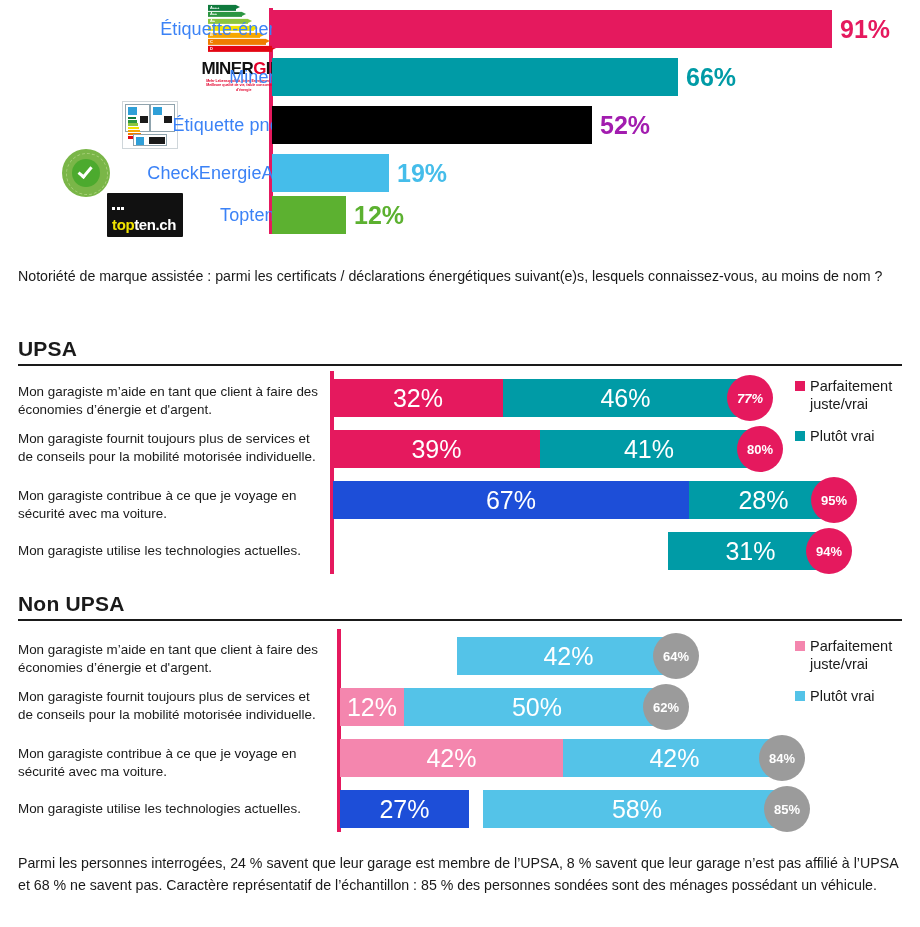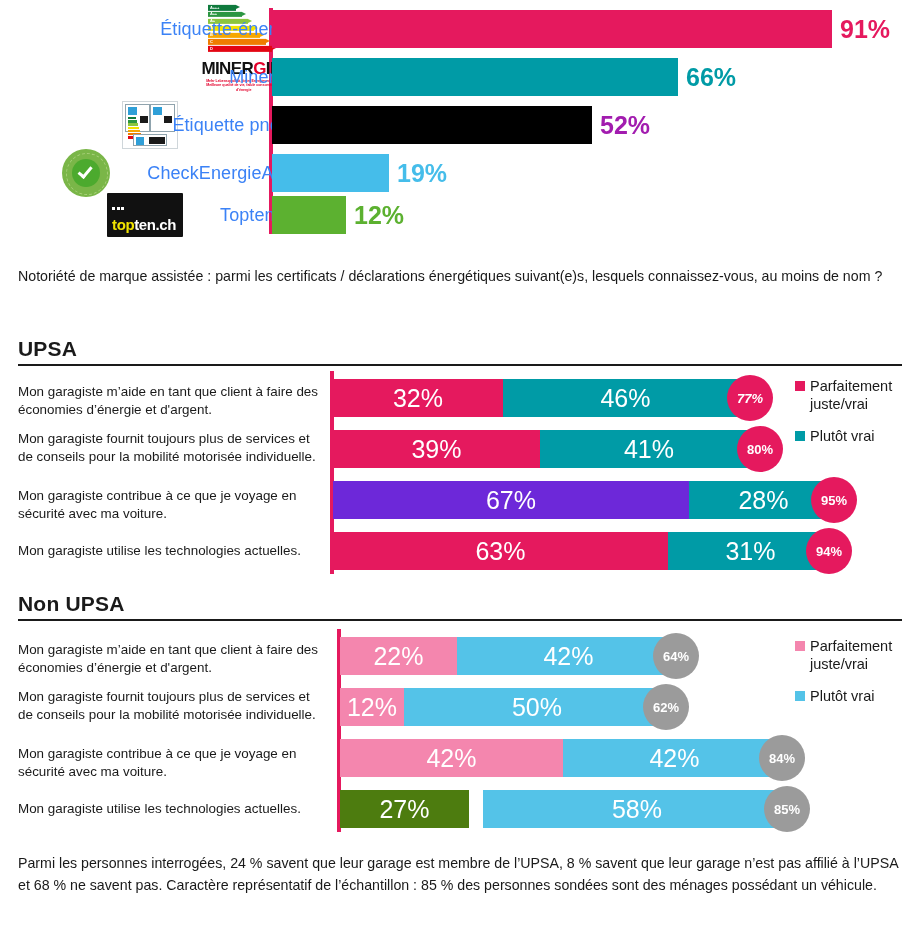--- a/index.html
+++ b/index.html
@@ -317,27 +317,26 @@
     <div class="sb-circle" style="left:394px;top:-4px;width:46px;height:46px;background:#e5195e;font-style:italic;">77%</div>
   </div>
 
   <div class="sb-row" style="left:333px;top:430px;width:531px;">
     <div class="sb-seg" style="left:0;width:207px;background:#e5195e;">39%</div>
     <div class="sb-seg" style="left:207px;width:218px;background:#009ba6;">41%</div>
     <div class="sb-circle" style="left:404px;top:-4px;width:46px;height:46px;background:#e5195e;">80%</div>
   </div>
 
   <div class="sb-row" style="left:333px;top:481px;width:531px;">
-    <div class="sb-seg" style="left:0;width:356px;background:#6d28d9;">67%</div>
+    <div class="sb-seg" style="left:0;width:356px;background:#1d4ed8;">67%</div>
     <div class="sb-seg" style="left:356px;width:149px;background:#009ba6;">28%</div>
     <div class="sb-circle" style="left:478px;top:-4px;width:46px;height:46px;background:#e5195e;">95%</div>
   </div>
 
   <div class="sb-row" style="left:333px;top:532px;width:531px;">
-    <div class="sb-seg" style="left:0;width:335px;background:#e5195e;">63%</div>
     <div class="sb-seg" style="left:335px;width:165px;background:#009ba6;">31%</div>
     <div class="sb-circle" style="left:473px;top:-4px;width:46px;height:46px;background:#e5195e;">94%</div>
   </div>
 
   <div class="legend" style="left:795px;top:377px;">
     <div class="lg-item">
       <span class="sw" style="background:#e5195e;"></span>
       <span><span>Parfaitement</span><br><span>juste/vrai</span></span>
     </div>
     <div class="lg-item">
@@ -350,39 +349,38 @@
   <div class="sec-rule" style="top:619px;"></div>
 
   <div class="stmt" style="top:641px;">Mon garagiste m’aide en tant que client à faire des économies d’énergie et d'argent.</div>
   <div class="stmt" style="top:688px;">Mon garagiste fournit toujours plus de services et de conseils pour la mobilité motorisée individuelle.</div>
   <div class="stmt" style="top:745px;">Mon garagiste contribue à ce que je voyage en sécurité avec ma voiture.</div>
   <div class="stmt" style="top:800px;">Mon garagiste utilise les technologies actuelles.</div>
 
   <div class="sb-axis" style="left:337px;top:629px;height:203px;"></div>
 
   <div class="sb-row" style="left:340px;top:637px;width:531px;">
-    <div class="sb-seg" style="left:0;width:117px;background:#f486ae;">22%</div>
     <div class="sb-seg" style="left:117px;width:223px;background:#54c3e8;">42%</div>
     <div class="sb-circle" style="left:313px;top:-4px;width:46px;height:46px;background:#9b9b9b;">64%</div>
   </div>
 
   <div class="sb-row" style="left:340px;top:688px;width:531px;">
     <div class="sb-seg" style="left:0;width:64px;background:#f486ae;">12%</div>
     <div class="sb-seg" style="left:64px;width:266px;background:#54c3e8;">50%</div>
     <div class="sb-circle" style="left:303px;top:-4px;width:46px;height:46px;background:#9b9b9b;">62%</div>
   </div>
 
   <div class="sb-row" style="left:340px;top:739px;width:531px;">
     <div class="sb-seg" style="left:0;width:223px;background:#f486ae;">42%</div>
     <div class="sb-seg" style="left:223px;width:223px;background:#54c3e8;">42%</div>
     <div class="sb-circle" style="left:419px;top:-4px;width:46px;height:46px;background:#9b9b9b;">84%</div>
   </div>
 
   <div class="sb-row" style="left:340px;top:790px;width:531px;">
-    <div class="sb-seg" style="left:0;width:129px;background:#4d7c0f;text-align:center;">27%</div>
+    <div class="sb-seg" style="left:0;width:129px;background:#1d4ed8;text-align:center;">27%</div>
     <div class="sb-seg" style="left:143px;width:308px;background:#54c3e8;">58%</div>
     <div class="sb-circle" style="left:424px;top:-4px;width:46px;height:46px;background:#9b9b9b;">85%</div>
   </div>
 
   <div class="legend" style="left:795px;top:637px;">
     <div class="lg-item">
       <span class="sw" style="background:#f486ae;"></span>
       <span><span>Parfaitement</span><br><span>juste/vrai</span></span>
     </div>
     <div class="lg-item">

